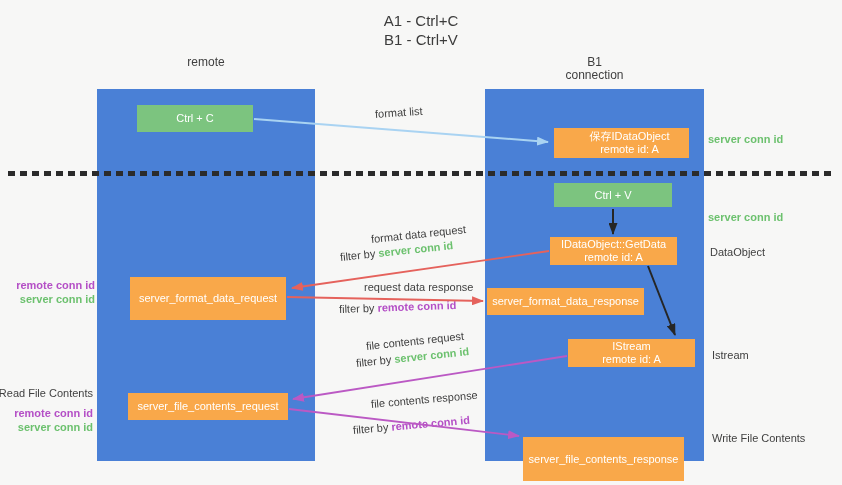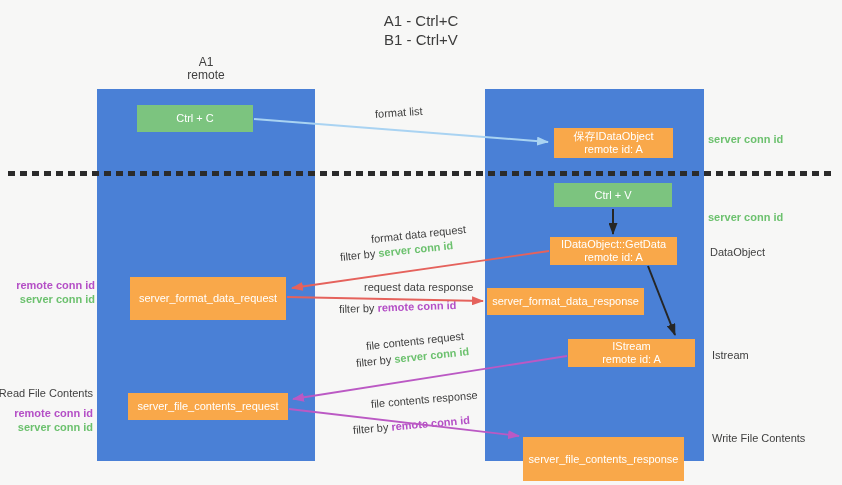--- a/index.html
+++ b/index.html
@@ -40,34 +40,37 @@
 <body>
 
 <div id="canvas">
 
   <div class="title">
     <div>A1 - Ctrl+C</div>
     <div>B1 - Ctrl+V</div>
   </div>
 
   <div class="lane-header" style="left:97px;width:218px;">
-    <div>A1</div>
     <div>remote</div>
+  </div>
+  <div class="lane-header" style="left:485px;width:219px;">
+    <div>B1</div>
+    <div>connection</div>
   </div>
 
   <div class="lane" id="lane-left"></div>
   <div class="lane" id="lane-right"></div>
 
   <div class="divider"></div>
 
   <div class="box green-box" style="left:137px;top:105px;width:116px;height:27px;">
     <div>Ctrl + C</div>
   </div>
 
-  <div class="box orange-box" style="left:554px;top:128px;width:119px;height:30px;">
+  <div class="box orange-box" style="left:554px;top:128px;width:119px;height:30px;padding-left:16px;">
     <div>保存IDataObject</div>
     <div>remote id: A</div>
   </div>
 
   <div class="box green-box" style="left:554px;top:183px;width:118px;height:24px;">
     <div>Ctrl + V</div>
   </div>
 
   <div class="box orange-box" style="left:550px;top:237px;width:127px;height:28px;">
     <div>IDataObject::GetData</div>

